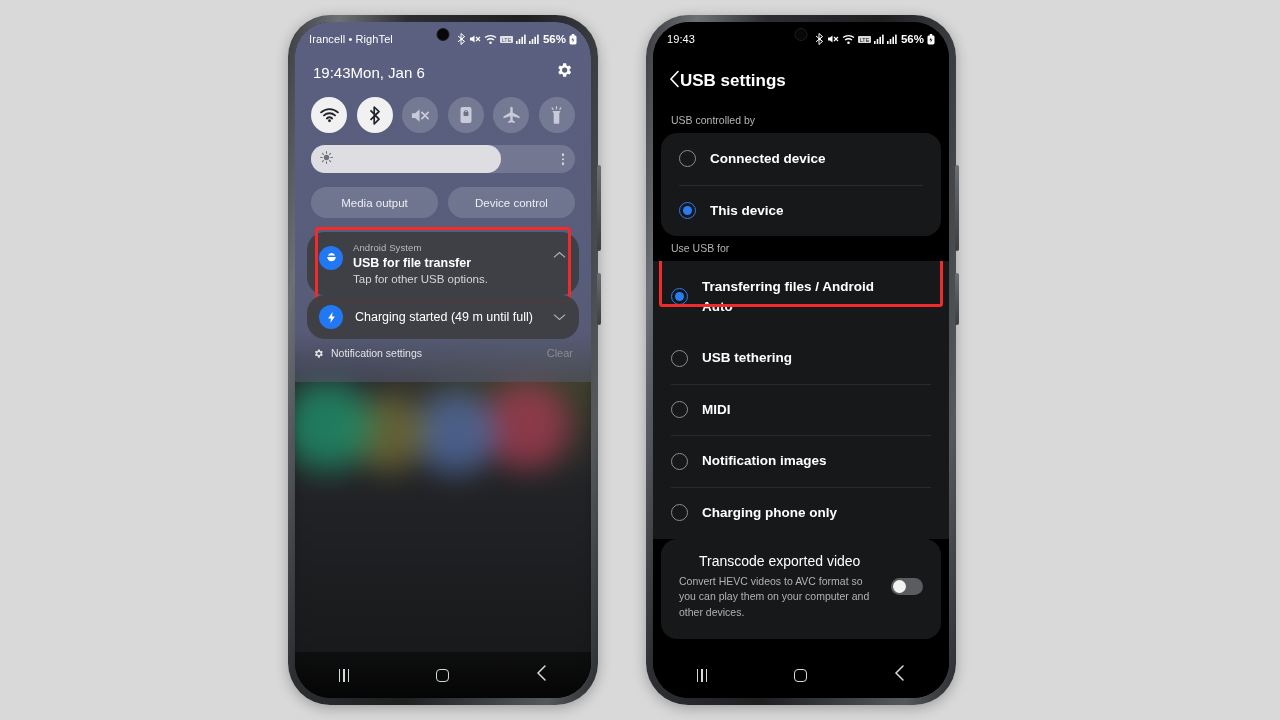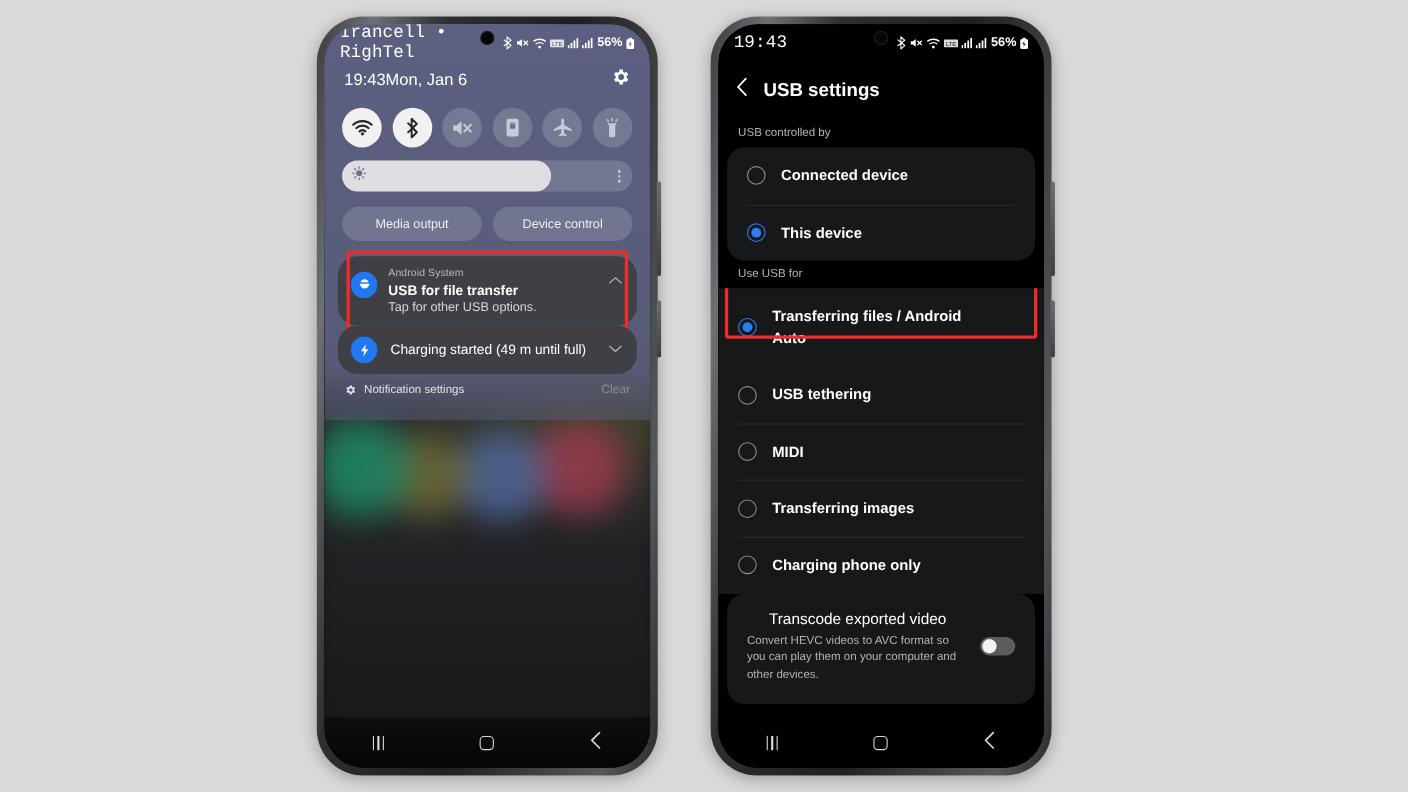--- a/index.html
+++ b/index.html
@@ -60,21 +60,21 @@
     height: 360px;
     background: linear-gradient(180deg,#5b6080 0%,#585d7c 62%,#575b76 86%,rgba(85,88,110,.55) 100%);
   }
   .statusbar {
     position: relative;
     height: 34px;
     display: flex; align-items: center;
     padding: 0 14px;
     color: #fff; font-size: 11px;
   }
-  .carrier { font-size: 16px; letter-spacing: .1px; font-family: Liberation Mono, monospace; }
+  .carrier { font-size: 11px; letter-spacing: .1px; }
   .sb-right { margin-left: auto; display: flex; align-items: center; gap: 3px; }
   .sb-right svg { display:block; }
   .batt-pct { font-size: 11.5px; font-weight: 700; margin-left: 1px; }
   .punchhole {
     position: absolute; left: 50%; top: 6px;
     transform: translateX(-50%);
     width: 13px; height: 13px; border-radius: 50%;
     background: #070707; border: 1px solid #1d1f22;
   }
   .qs-clockrow {
@@ -169,21 +169,21 @@
   .navbar.dark { background:#000; }
   .navbar.glass { background: linear-gradient(180deg, rgba(0,0,0,.42), rgba(0,0,0,.78)); }
   .nav-recents { display:flex; gap:3px; }
   .nav-recents i { width:1.5px; height:13px; background:#d7d8da; display:block; }
   .nav-home { width:13px; height:13px; border:1.7px solid #d7d8da; border-radius:4px; }
 
   
   .usb-screen { position:absolute; inset:0; background:#000; color:#fff; }
   .statusbar.dark { color:#fff; }
   .usb-head {
-    display:flex; align-items:center; gap: 14px;
+    display:flex; align-items:center; gap: 0;
     padding: 14px 16px 16px 16px;
   }
   .usb-title { font-size: 17px; font-weight: 700; }
   .sec-label {
     color:#b2b4b7; font-size: 10.5px;
     padding: 6px 18px 7px 18px;
   }
   .card { background:#17181a; border-radius: 16px; margin: 0 8px; overflow:hidden; }
   .card.sq { border-radius: 0; margin:0; }
   .opt {
@@ -501,21 +501,21 @@
           <div class="opt">
             <span class="radio"></span>
             <span class="opt-label">USB tethering</span>
           </div>
           <div class="opt">
             <span class="radio"></span>
             <span class="opt-label">MIDI</span>
           </div>
           <div class="opt">
             <span class="radio"></span>
-            <span class="opt-label">Transferring images</span>
+            <span class="opt-label">Notification images</span>
           </div>
           <div class="opt">
             <span class="radio"></span>
             <span class="opt-label">Charging phone only</span>
           </div>
         </div>
 
         <div class="card">
           <div class="transcode">
             <span class="tc-left">

